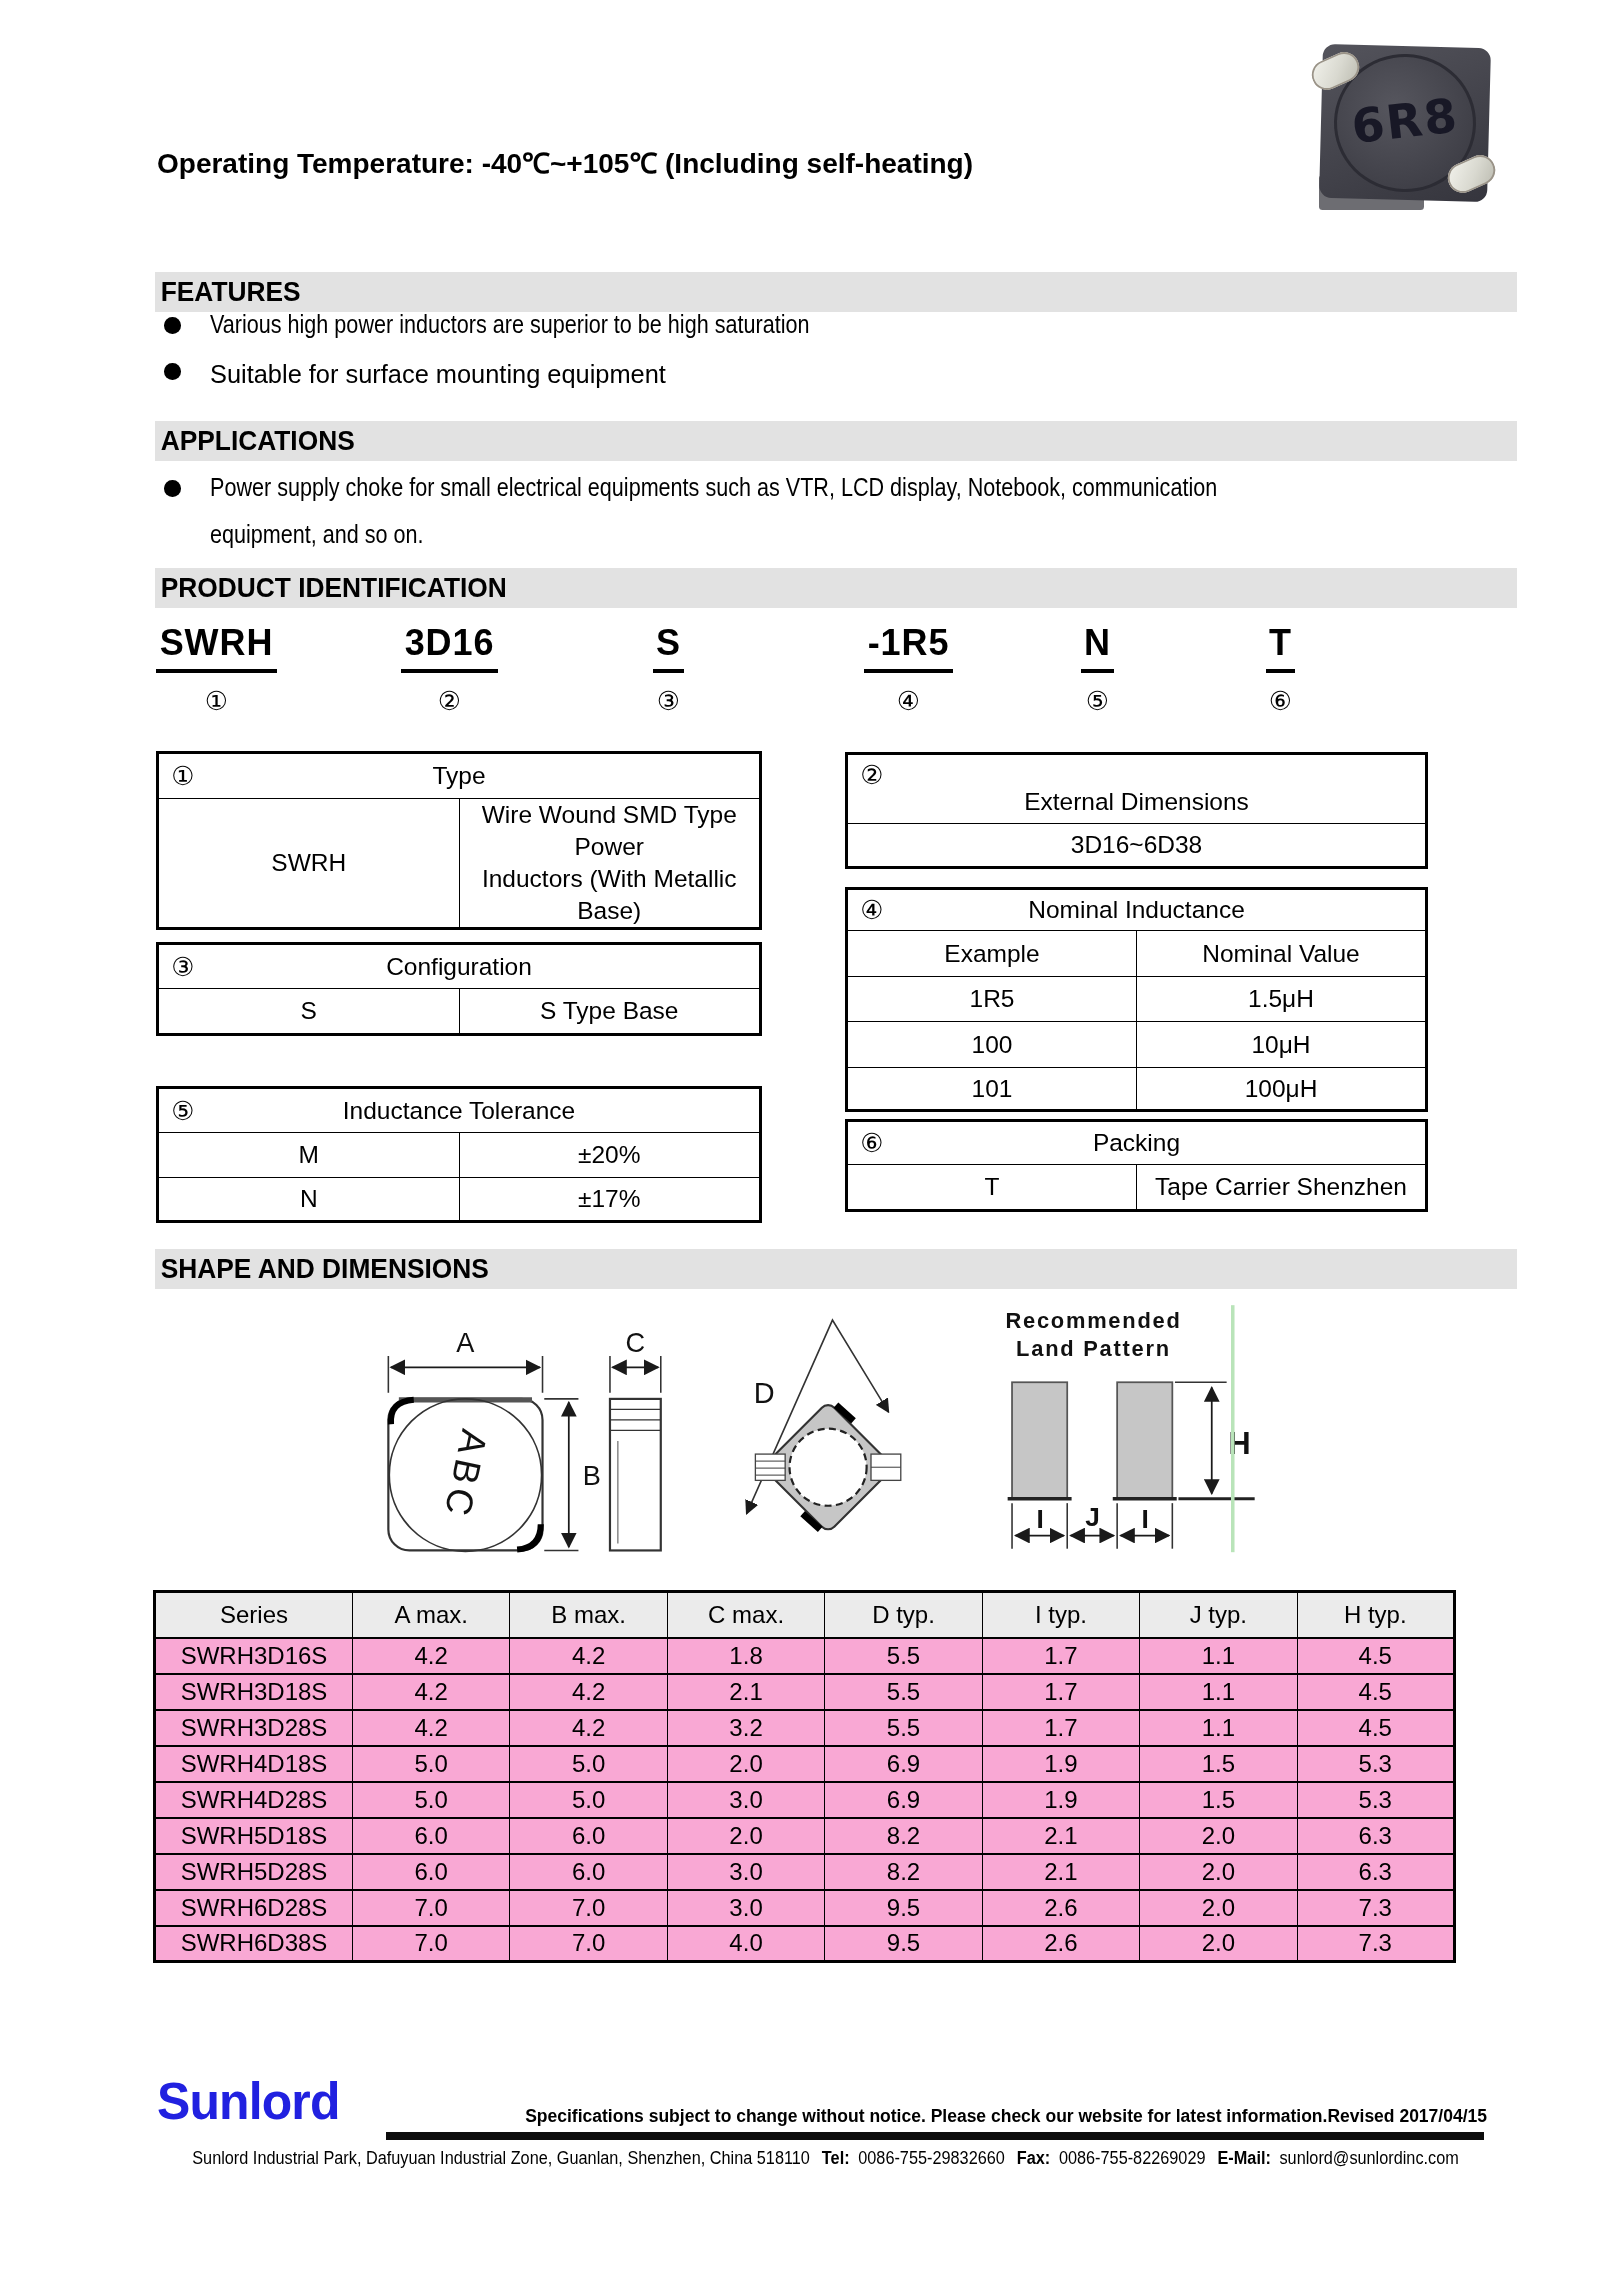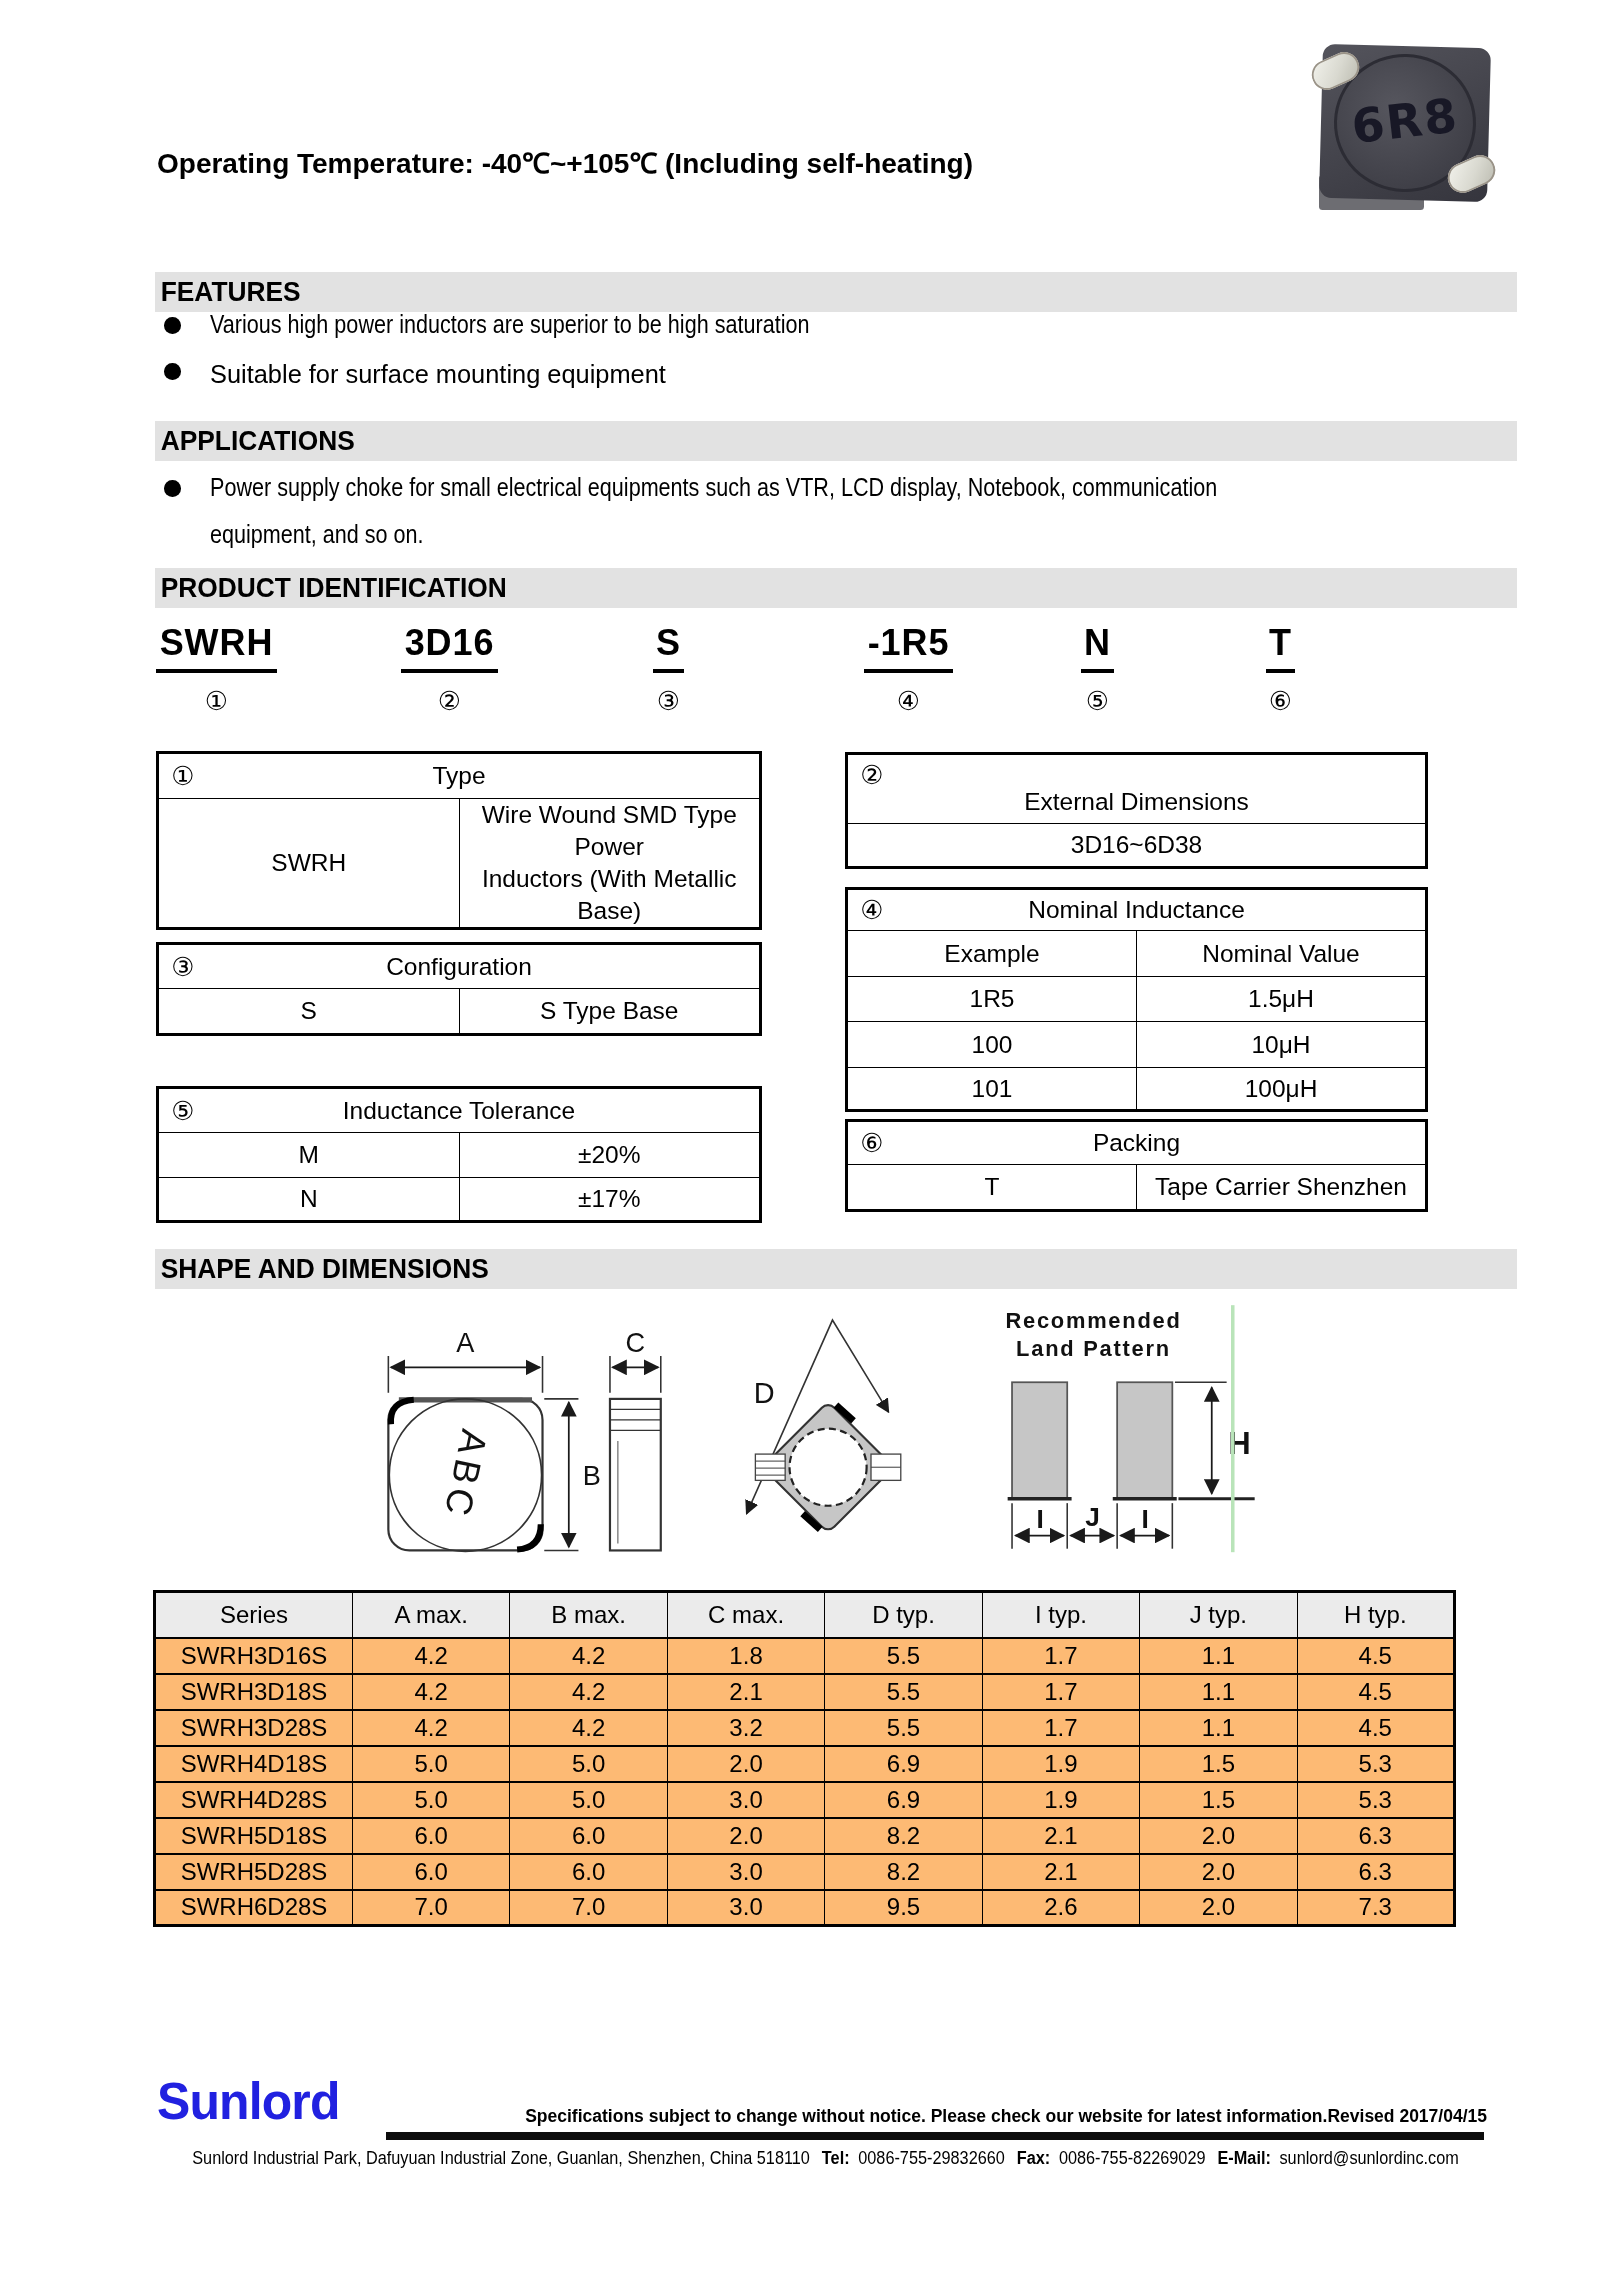--- a/index.html
+++ b/index.html
@@ -51,21 +51,21 @@
   table.tbl { border:3.5px solid #000; }
   td.hdr { position:relative; }
   .circ { position:absolute; left:12.3px; top:50%; transform:translateY(-50%); font-size:26px; font-family:"DejaVu Sans", sans-serif; }
   .circ.topleft { top:5.3px; transform:none; }
   td.c1 { width:159px; }
   td.c1r { width:166px; }
   td.leftcell { text-align:left; padding-left:12.3px; }
   .block { display:block; line-height:32px; }
 
   
-  table.dim { position:absolute; border-collapse:collapse; border:3.5px solid #000; table-layout:fixed; background:#fdba74; }
+  table.dim { position:absolute; border-collapse:collapse; border:3.5px solid #000; table-layout:fixed; background:#f9a8d4; }
   table.dim td, table.dim th { border-left:1.8px solid #000; border-right:1.8px solid #000;
     border-top:2.6px solid #000; border-bottom:2.6px solid #000;
     font-size:24px; font-weight:normal; text-align:center; height:36px; }
   table.dim th { background:#ebebeb; height:46px; }
   table.dim .scol { width:198px; }
 
   
   svg text { font-family:"Liberation Sans", sans-serif; fill:#111; }
 
   
@@ -429,20 +429,30 @@
     <tr>
       <td>SWRH6D28S</td>
       <td>7.0</td>
       <td>7.0</td>
       <td>3.0</td>
       <td>9.5</td>
       <td>2.6</td>
       <td>2.0</td>
       <td>7.3</td>
     </tr>
+    <tr>
+      <td>SWRH6D38S</td>
+      <td>7.0</td>
+      <td>7.0</td>
+      <td>4.0</td>
+      <td>9.5</td>
+      <td>2.6</td>
+      <td>2.0</td>
+      <td>7.3</td>
+    </tr>
   </tbody>
     </table>
 
   <div class="abs logo">Sunlord</div>
   <div class="abs notice-row">
     <span>Specifications subject to change without notice. Please check our website for latest information.</span>
     <span>Revised 2017/04/15</span>
   </div>
   <div class="abs footer-bar"></div>
   <div class="abs address">

